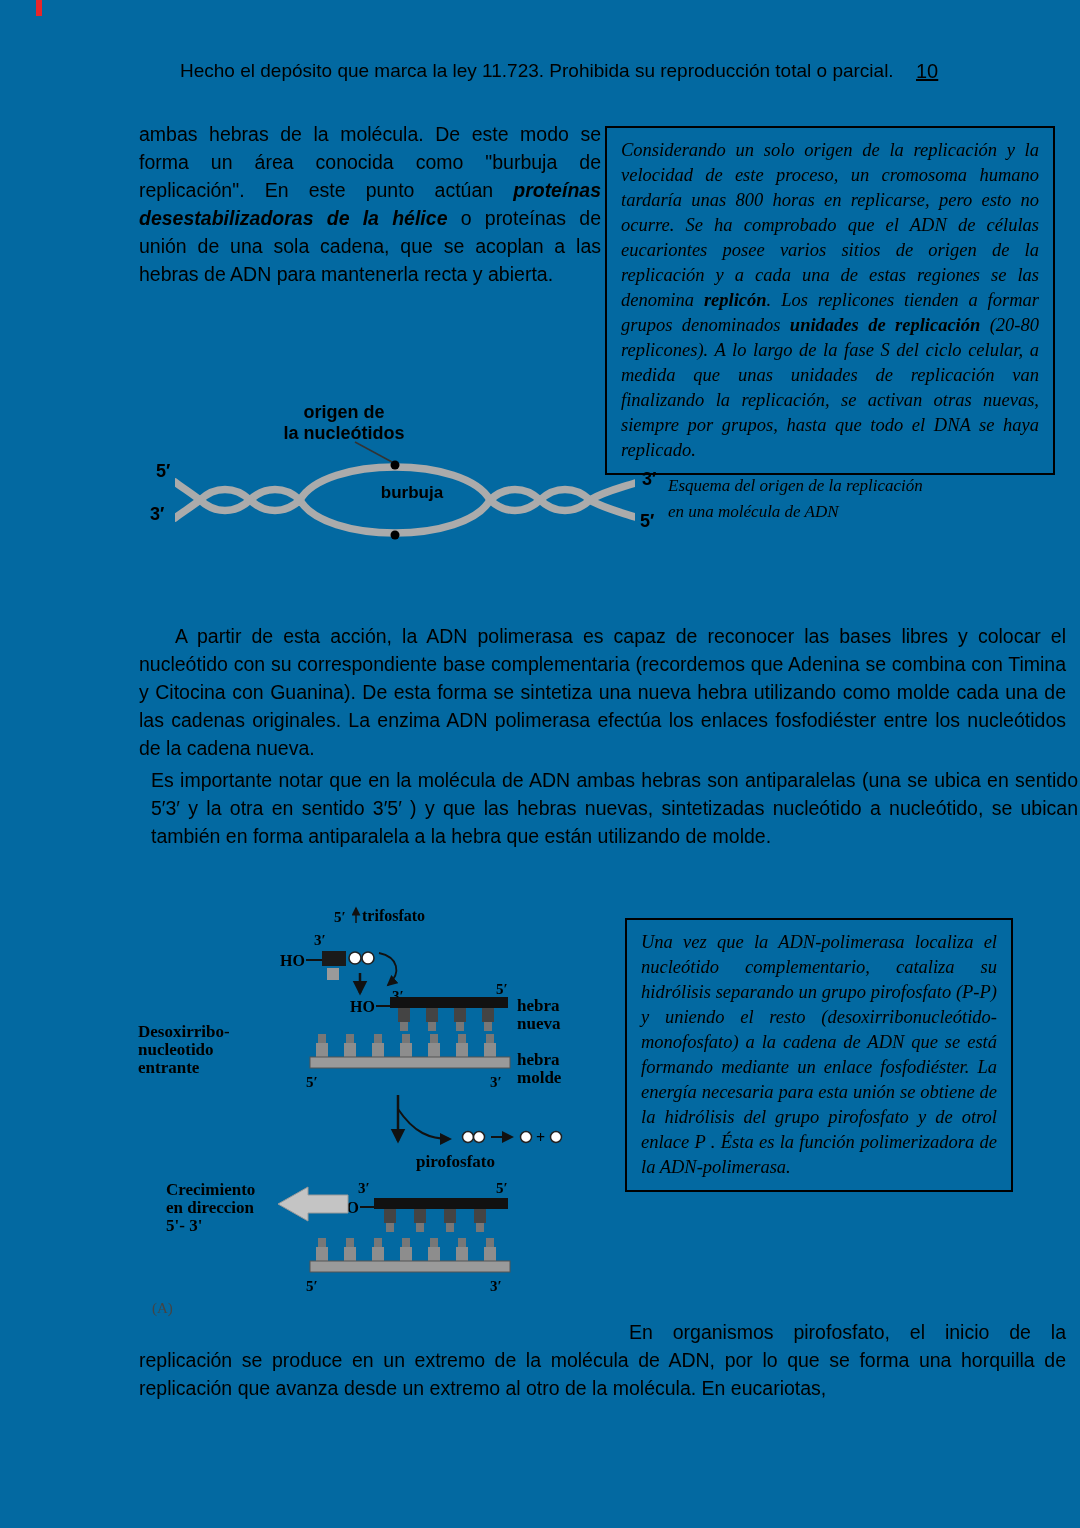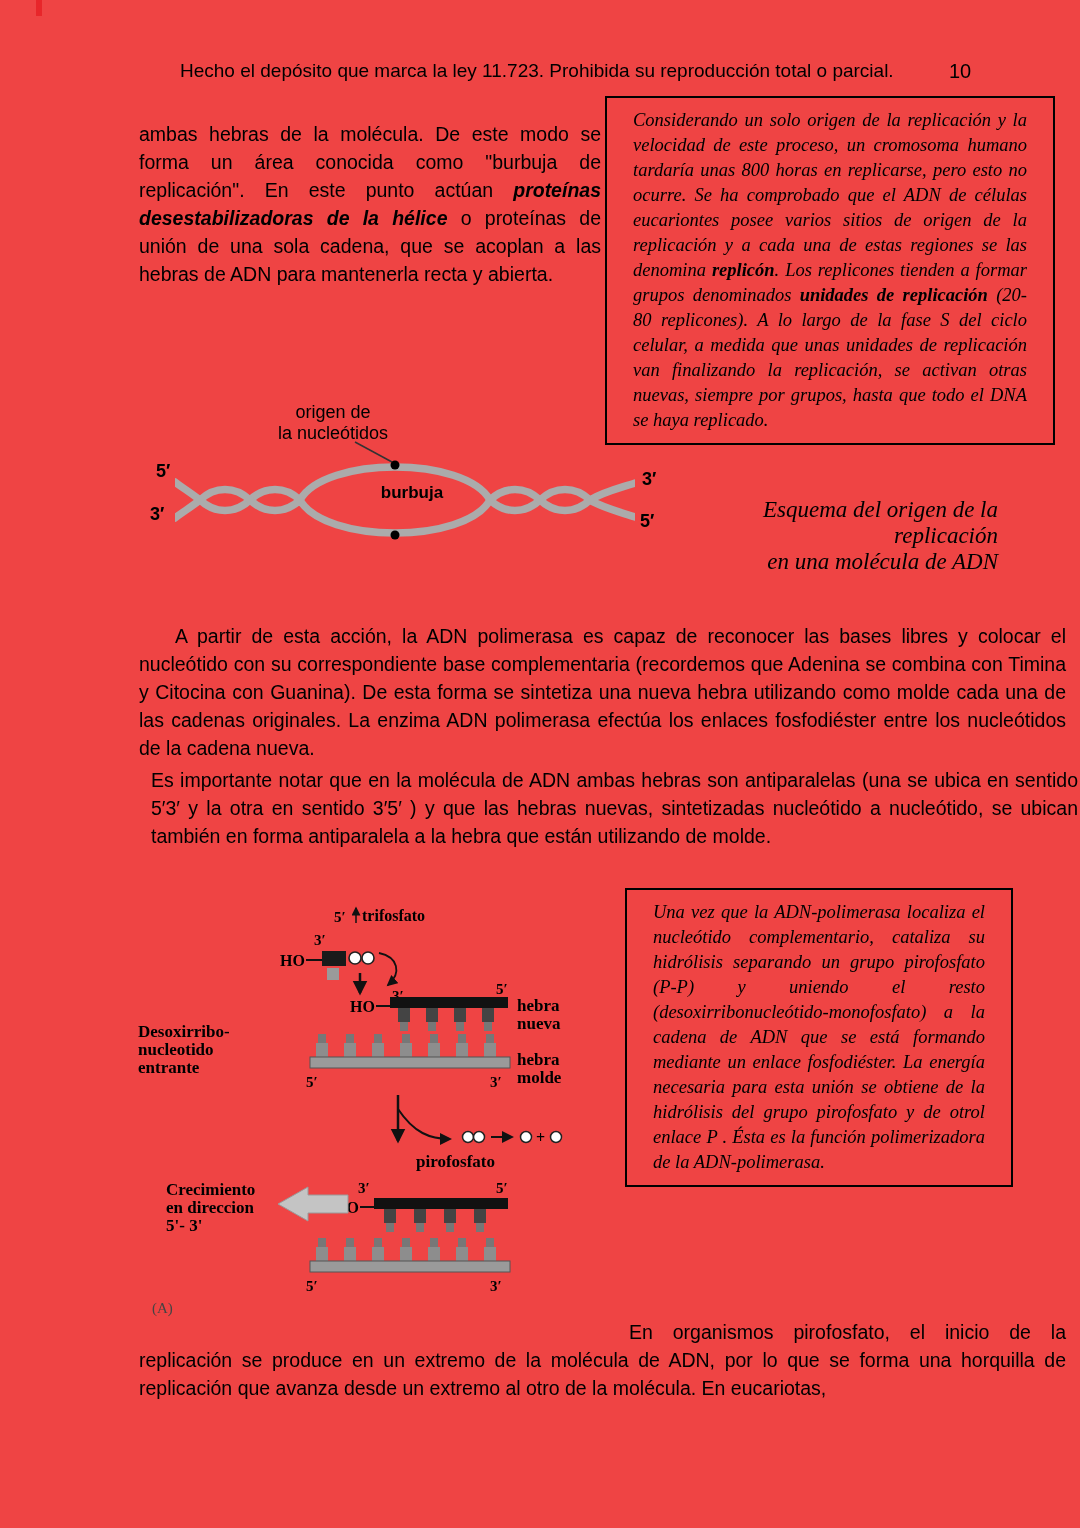--- a/index.html
+++ b/index.html
@@ -1,64 +1,64 @@
 <!DOCTYPE html>
 <html><head>
 <meta charset="utf-8">
 <style>
   html,body{margin:0;padding:0;background:#fff;}
   .page{
-    position:relative;width:1080px;height:1528px;background:#ef4444;
+    position:relative;width:1080px;height:1528px;background:#0369a1;
     font-family:"Liberation Sans",sans-serif;color:#000;overflow:hidden;
   }
   .abs{position:absolute;}
   .just{text-align:justify;}
   .serifit{font-family:"Liberation Serif",serif;font-style:italic;}
   .figserif{font-family:"Liberation Serif",serif;font-weight:bold;}
-  .boxed{border:2px solid #000;padding:10px 26px;box-sizing:border-box;}
+  .boxed{border:2px solid #000;padding:10px 14px;box-sizing:border-box;margin-top:30px;}
   .body-text{font-size:19.5px;line-height:28px;margin-left:12px;}
   .seg-b{font-weight:bold;}
   .seg-i{font-style:italic;}
   .primelabel{font-weight:bold;font-size:18px;}
   svg text{user-select:none;}
 </style>
 </head>
 <body>
 
 <div class="page">
 
   <div class="abs" style="left:36px;top:0;width:6px;height:16px;background:#e8262a;"></div>
 
   <div class="abs" style="left:180px;top:60px;font-size:19px;">Hecho el depósito que marca la ley 11.723.  Prohibida su reproducción total o parcial.</div>
-  <div class="abs" style="left:949px;top:60px;font-size:20px;">10</div>
+  <div class="abs" style="left:916px;top:60px;font-size:20px;text-decoration:underline;">10</div>
 
   <div class="abs just body-text" style="left:127px;top:120px;width:462px;"><span>ambas hebras de la molécula.  De este modo se forma un área conocida como "burbuja de replicación".  En este punto actúan </span><span class="seg-b seg-i">proteínas desestabilizadoras de la hélice</span><span> o proteínas de unión de una sola cadena, que se acoplan a las hebras de ADN para mantenerla recta y abierta.</span></div>
 
   <div class="abs boxed serifit just" style="left:605px;top:96px;width:450px;font-size:18.5px;line-height:25px;"><span>Considerando un solo origen de la replicación y la velocidad de este proceso, un cromosoma humano tardaría unas 800 horas en replicarse, pero esto no ocurre. Se ha comprobado que el ADN de células eucariontes posee varios sitios de origen de la replicación y a cada una de estas regiones se las denomina </span><span class="seg-b">replicón</span><span>. Los replicones tienden a formar grupos denominados </span><span class="seg-b">unidades de replicación</span><span> (20-80 replicones). A lo largo de la fase S del ciclo celular, a medida que unas unidades de replicación van finalizando la replicación, se activan otras nuevas, siempre por grupos, hasta que todo el DNA se haya replicado.</span></div>
 
-  <div class="abs" style="left:268px;top:402px;width:130px;text-align:center;font-weight:normal;font-size:18px;line-height:21px;">
+  <div class="abs" style="left:279px;top:402px;width:130px;text-align:center;font-weight:bold;font-size:18px;line-height:21px;">
     <div>origen de</div>
     <div>la nucleótidos</div>
   </div>
 
   <svg class="abs" style="left:175px;top:400px;" width="460" height="150" viewBox="0 0 460 150">
     <path d="M 0 82 C 8 88, 16 93, 25 100 C 40 114, 60 114, 75 100 C 90 86, 110 86, 125 100 C 150 56, 290 56, 315 100 C 330 114, 350 114, 365 100 C 380 86, 400 86, 415 100 C 428 108, 445 112, 460 117" fill="none" stroke="#ababab" stroke-width="7.5" stroke-linecap="round"></path>
     <path d="M 0 118 C 8 112, 16 107, 25 100 C 40 86, 60 86, 75 100 C 90 114, 110 114, 125 100 C 150 144, 290 144, 315 100 C 330 86, 350 86, 365 100 C 380 114, 400 114, 415 100 C 428 92, 445 88, 460 83" fill="none" stroke="#ababab" stroke-width="7.5" stroke-linecap="round"></path>
     <line x1="180" y1="42" x2="217" y2="62" stroke="#333" stroke-width="1.5"></line>
     <circle cx="220" cy="65" r="4.5" fill="#000"></circle>
     <circle cx="220" cy="135" r="4.5" fill="#000"></circle>
     <text x="237" y="98" text-anchor="middle" font-family="Liberation Sans, sans-serif" font-weight="bold" font-size="17">burbuja</text>
   </svg>
 
   <span class="abs primelabel" style="left:156px;top:461px;">5′</span>
   <span class="abs primelabel" style="left:150px;top:504px;">3′</span>
   <span class="abs primelabel" style="left:642px;top:469px;">3′</span>
   <span class="abs primelabel" style="left:640px;top:511px;">5′</span>
 
-  <div class="abs serifit" style="left:668px;top:497px;width:330px;text-align:right;font-size:23px;line-height:26px;">
+  <div class="abs serifit" style="left:668px;top:473px;width:330px;text-align:left;font-size:17px;line-height:26px;">
     <div>Esquema del origen de la replicación</div>
     <div>en una molécula de ADN</div>
   </div>
 
   <div class="abs just body-text" style="left:127px;top:622px;width:927px;text-indent:36px;">A partir de esta acción, la ADN polimerasa es capaz de reconocer las bases libres y colocar el nucleótido con su correspondiente base complementaria (recordemos que Adenina se combina con Timina y Citocina con Guanina). De esta forma se sintetiza una nueva hebra utilizando como molde cada una de las cadenas originales. La enzima ADN polimerasa efectúa los enlaces fosfodiéster entre los nucleótidos de la cadena nueva.</div>
 
   <div class="abs just body-text" style="left:139px;top:766px;width:927px;">Es importante notar que en la molécula de ADN ambas hebras son antiparalelas (una se ubica en sentido 5′3′ y la otra en sentido 3′5′ ) y que las hebras nuevas, sintetizadas nucleótido a nucleótido, se ubican también en forma antiparalela a la hebra que están utilizando de molde.</div>
 
   <svg class="abs" style="left:130px;top:895px;" width="490" height="425" viewBox="0 0 490 425">
     <defs>

